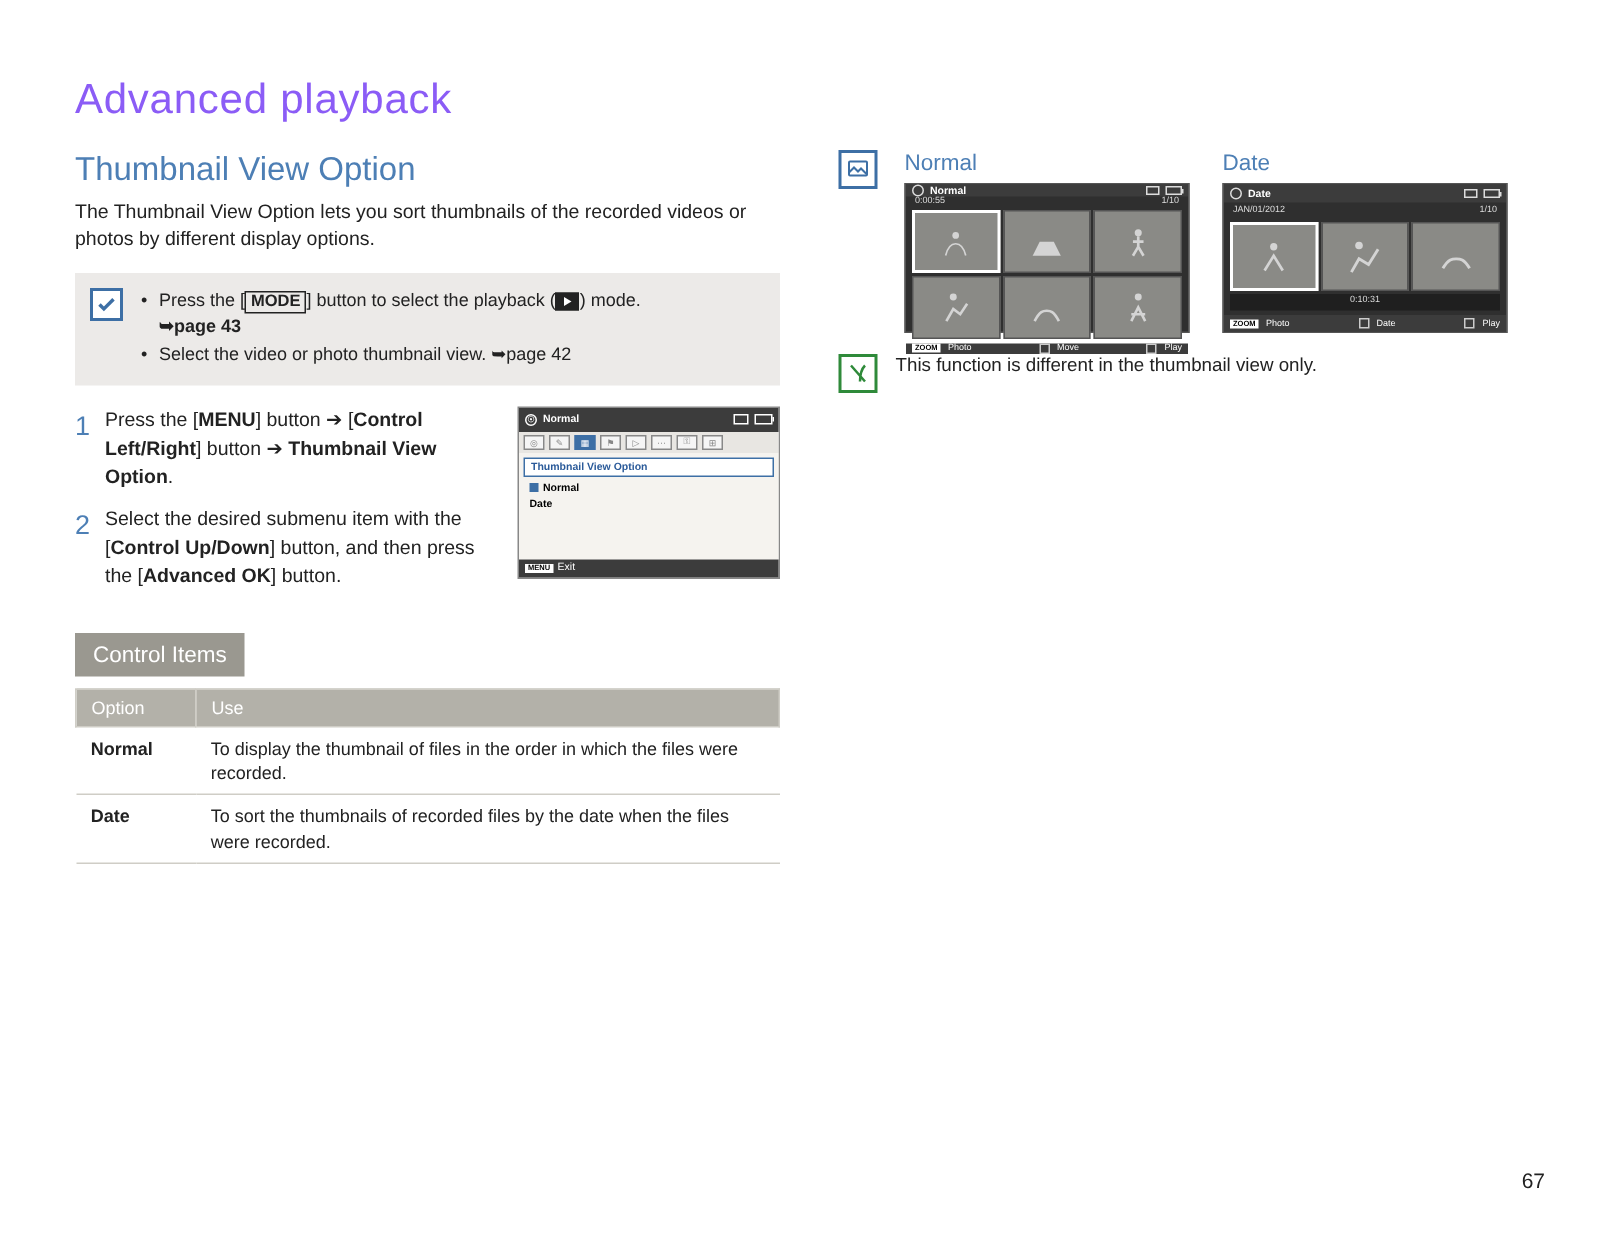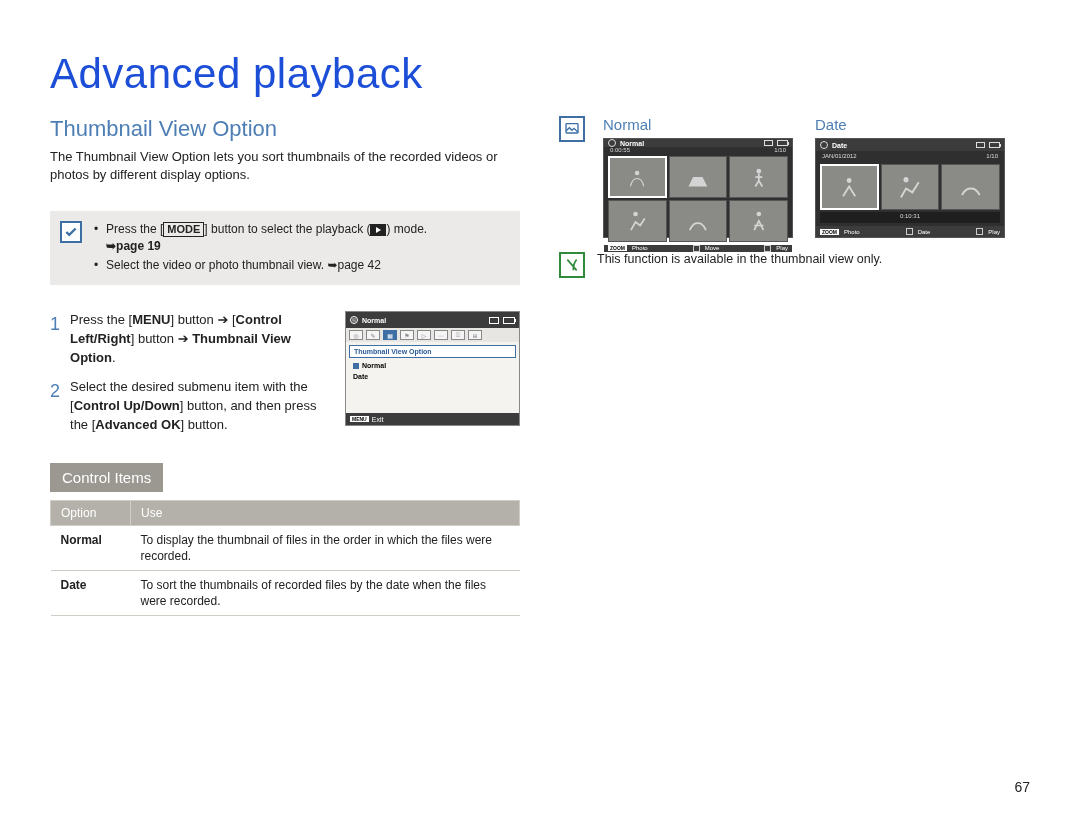--- a/index.html
+++ b/index.html
@@ -8,23 +8,23 @@
     background: #fff;
     width: 1080px;
     height: 825px;
     position: relative;
     color: #222;
   }
   .page {
     padding: 50px 50px 30px 50px;
   }
   h1.chapter {
-    font-size: 42px;
+    font-size: 28px;
     font-weight: 300;
-    color: #1d4ed8;
+    color: #8b5cf6;
     letter-spacing: 0.5px;
     margin-bottom: 18px;
     font-family: "Helvetica Neue", Arial, sans-serif;
   }
   .columns {
     display: flex;
     gap: 39px;
   }
   .col-left { width: 470px; }
   .col-right { width: 470px; }
@@ -32,30 +32,30 @@
   h2.section {
     font-size: 22px;
     font-weight: 400;
     color: #4d7fb5;
     margin-bottom: 6px;
   }
   .intro {
     font-size: 13px;
     line-height: 1.35;
     color: #222;
-    margin-bottom: 28px;
+    margin-bottom: 15px;
   }
 
   
   .hint-box {
     background: #eceae8;
     padding: 10px 12px 10px 10px;
     display: flex;
     gap: 12px;
-    margin-bottom: 26px;
+    margin-bottom: 14px;
     font-size: 12px;
     line-height: 1.4;
   }
   .hint-icon {
     width: 22px; height: 22px;
     border: 2px solid #3d6fa5;
     display: flex; align-items: center; justify-content: center;
     color: #3d6fa5;
     font-weight: bold;
     flex-shrink: 0;
@@ -181,21 +181,21 @@
         <div class="hint-icon">
           <svg viewBox="0 0 24 24" fill="none" stroke="currentColor" stroke-width="4">
               <path d="M4 12l5 5L20 6"></path>
             </svg>
         </div>
         <ul>
           <li>
             <span>Press the [</span><span class="btn-label">MODE</span><span>] button to select the playback (</span><span class="play-icon-box">
                 <span></span>
               </span><span>) mode.</span><br>
-            <span class="arrow-page">➥page 19</span>
+            <span class="arrow-page">➥page 43</span>
           </li>
           <li>Select the video or photo thumbnail view. ➥page 42</li>
         </ul>
       </div>
 
       <div class="steps">
         <div class="steps-text">
           <div class="step">
             <div class="step-num">1</div>
             <div>
@@ -387,19 +387,19 @@
           </div>
         </div>
       </div>
 
       <div class="note-row">
         <div class="sq-icon green">
           <svg viewBox="0 0 24 24" fill="none" stroke="currentColor" stroke-width="2.5">
               <path d="M5 4l14 16M19 4c-3 3-5 9-5 16"></path>
             </svg>
         </div>
-        <div>This function is available in the thumbnail view only.</div>
+        <div>This function is different in the thumbnail view only.</div>
       </div>
     </div>
   </div>
 </div>
 
 <div class="page-num">67</div>
 
 </body></html>

